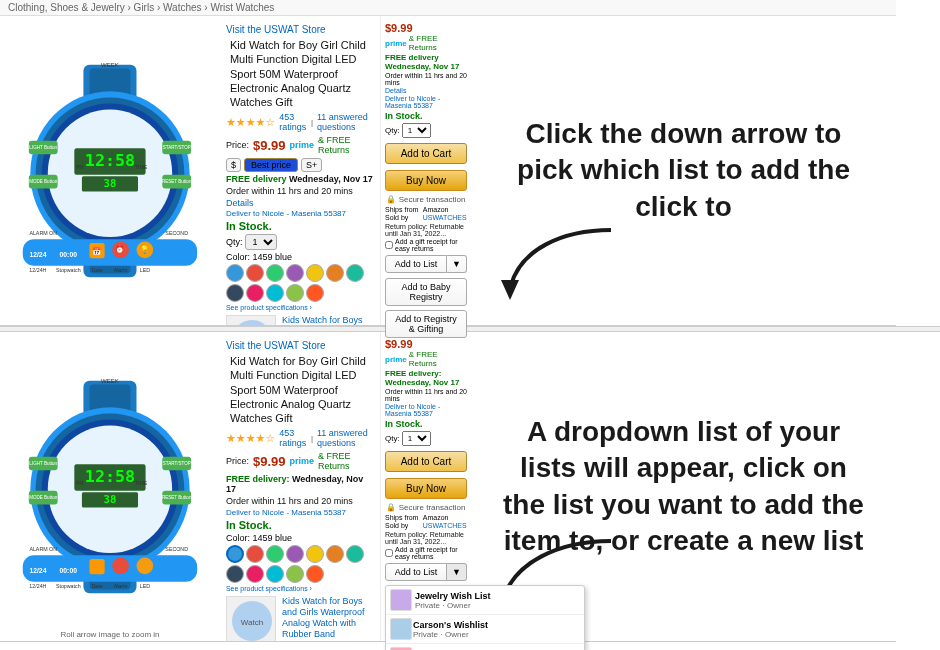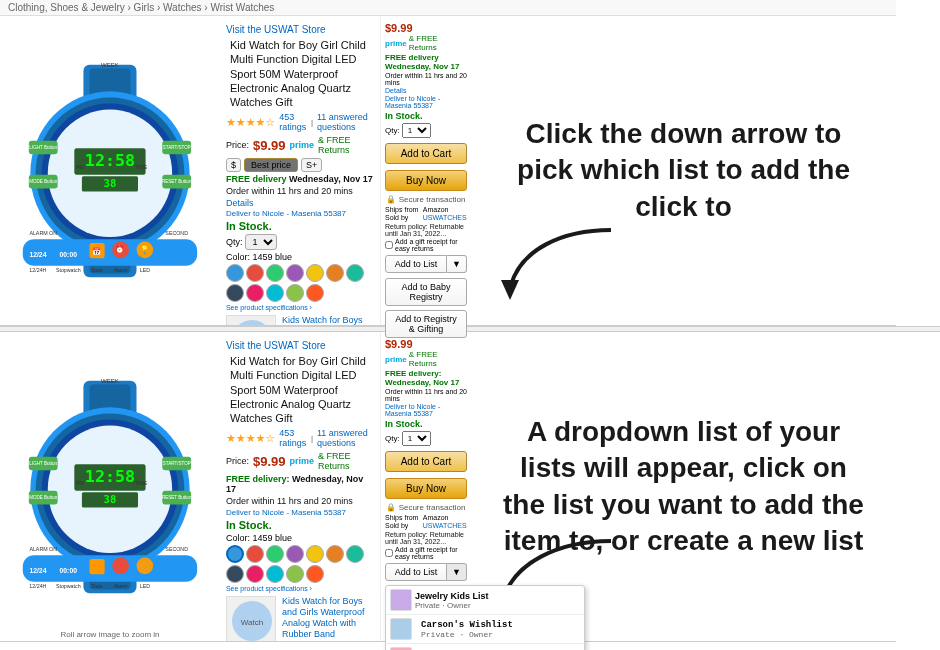--- a/index.html
+++ b/index.html
@@ -382,21 +382,21 @@
         <span class="rating-count">11 answered questions</span>
       </div>
       <div class="price-row">
         <span style="font-size:9px;color:#0F1111;">Price:</span>
         <span class="price">$9.99</span>
         <span class="prime-badge">prime</span>
         <span class="free-returns">&amp; FREE Returns</span>
       </div>
       <div style="display:flex;align-items:center;gap:3px;margin:2px 0;">
         <div style="background:#f4f4f4;border:1px solid #aaa;border-radius:3px;padding:1px 4px;font-size:9px;">$</div>
-        <div style="background:#737373;border:1px solid #a88734;border-radius:3px;padding:1px 6px;font-size:9px;">Best price</div>
+        <div style="background:#1d4ed8;border:1px solid #a88734;border-radius:3px;padding:1px 6px;font-size:9px;">Best price</div>
         <div style="background:#f4f4f4;border:1px solid #aaa;border-radius:3px;padding:1px 4px;font-size:9px;">S+</div>
       </div>
       <div class="delivery-info">
         <span style="color:#007600;font-weight:bold;">FREE delivery</span>
         <span class="delivery-date">Wednesday, Nov 17</span>
       </div>
       <div class="delivery-info">Order within 11 hrs and 20 mins</div>
       <div class="delivery-link">Details</div>
       <div style="font-size:8px;color:#0066c0;margin:1px 0;">Deliver to Nicole - Masenia 55387</div>
       <div class="in-stock">In Stock.</div>
@@ -632,25 +632,25 @@
         <div style="position:relative;">
           <div class="add-to-list-row">
             <button class="add-to-list-btn">Add to List</button>
             <button class="dropdown-arrow-btn" style="background:#e8e8e8;">▼</button>
           </div>
 
           <div style="position:absolute;top:22px;left:0;width:200px;background:#fff;border:1px solid #ccc;border-radius:3px;z-index:100;box-shadow:2px 2px 5px rgba(0,0,0,0.2);">
             <div style="display:flex;align-items:center;gap:3px;padding:3px 4px;border-bottom:1px solid #eee;cursor:pointer;">
               <div style="width:22px;height:22px;background:#c8aae8;border:1px solid #ddd;border-radius:2px;flex-shrink:0;"></div>
               <div>
-                <div style="font-size:9px;font-weight:bold;">Jewelry Kids List</div>
+                <div style="font-size:9px;font-weight:bold;">Jewelry Wish List</div>
                 <div style="font-size:8px;color:#666;">Private · Owner</div>
               </div>
             </div>
-            <div style="display:flex;align-items:center;gap:9px;padding:3px 4px;border-bottom:1px solid #eee;cursor:pointer;font-family:Liberation Mono, monospace;">
+            <div style="display:flex;align-items:center;gap:1px;padding:3px 4px;border-bottom:1px solid #eee;cursor:pointer;">
               <div style="width:22px;height:22px;background:#aacde8;border:1px solid #ddd;border-radius:2px;flex-shrink:0;"></div>
               <div>
                 <div style="font-size:9px;font-weight:bold;">Carson's Wishlist</div>
                 <div style="font-size:8px;color:#666;">Private · Owner</div>
               </div>
             </div>
             <div style="display:flex;align-items:center;gap:3px;padding:3px 4px;border-bottom:1px solid #eee;cursor:pointer;">
               <div style="width:22px;height:22px;background:#fdaabb;border:1px solid #ddd;border-radius:2px;flex-shrink:0;"></div>
               <div>
                 <div style="font-size:9px;font-weight:bold;">Craft ideas for Carson</div>

